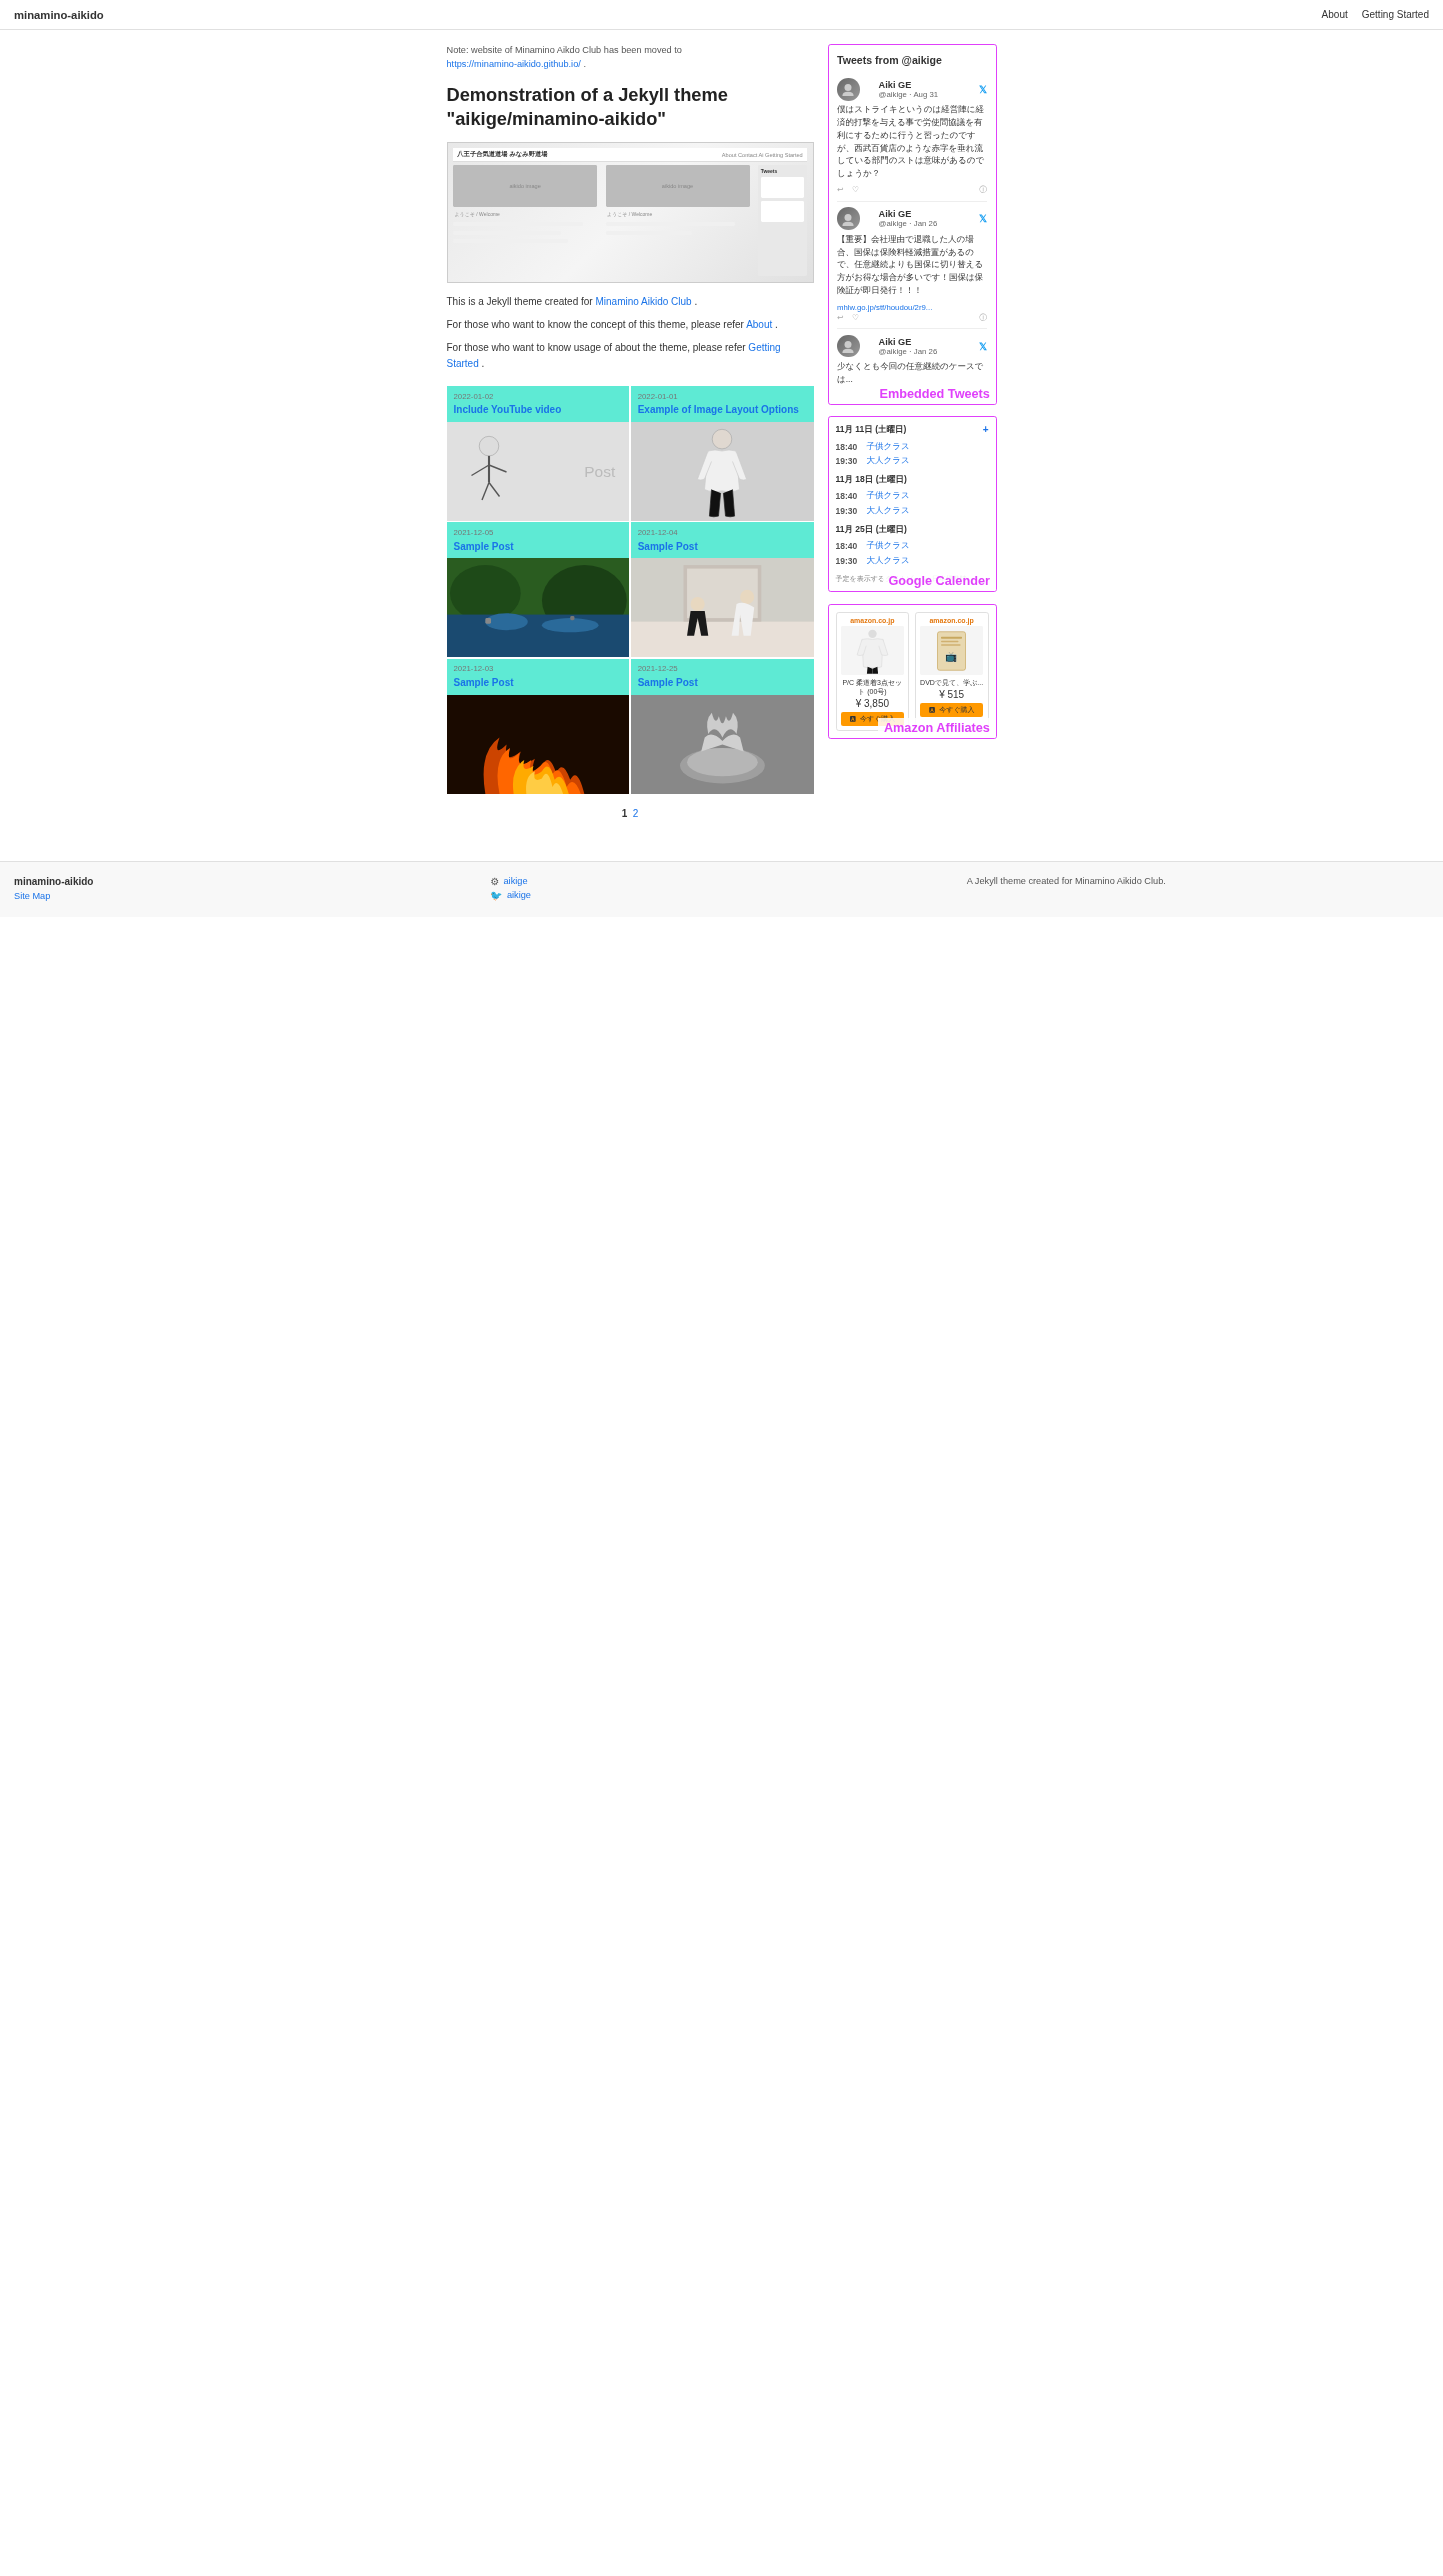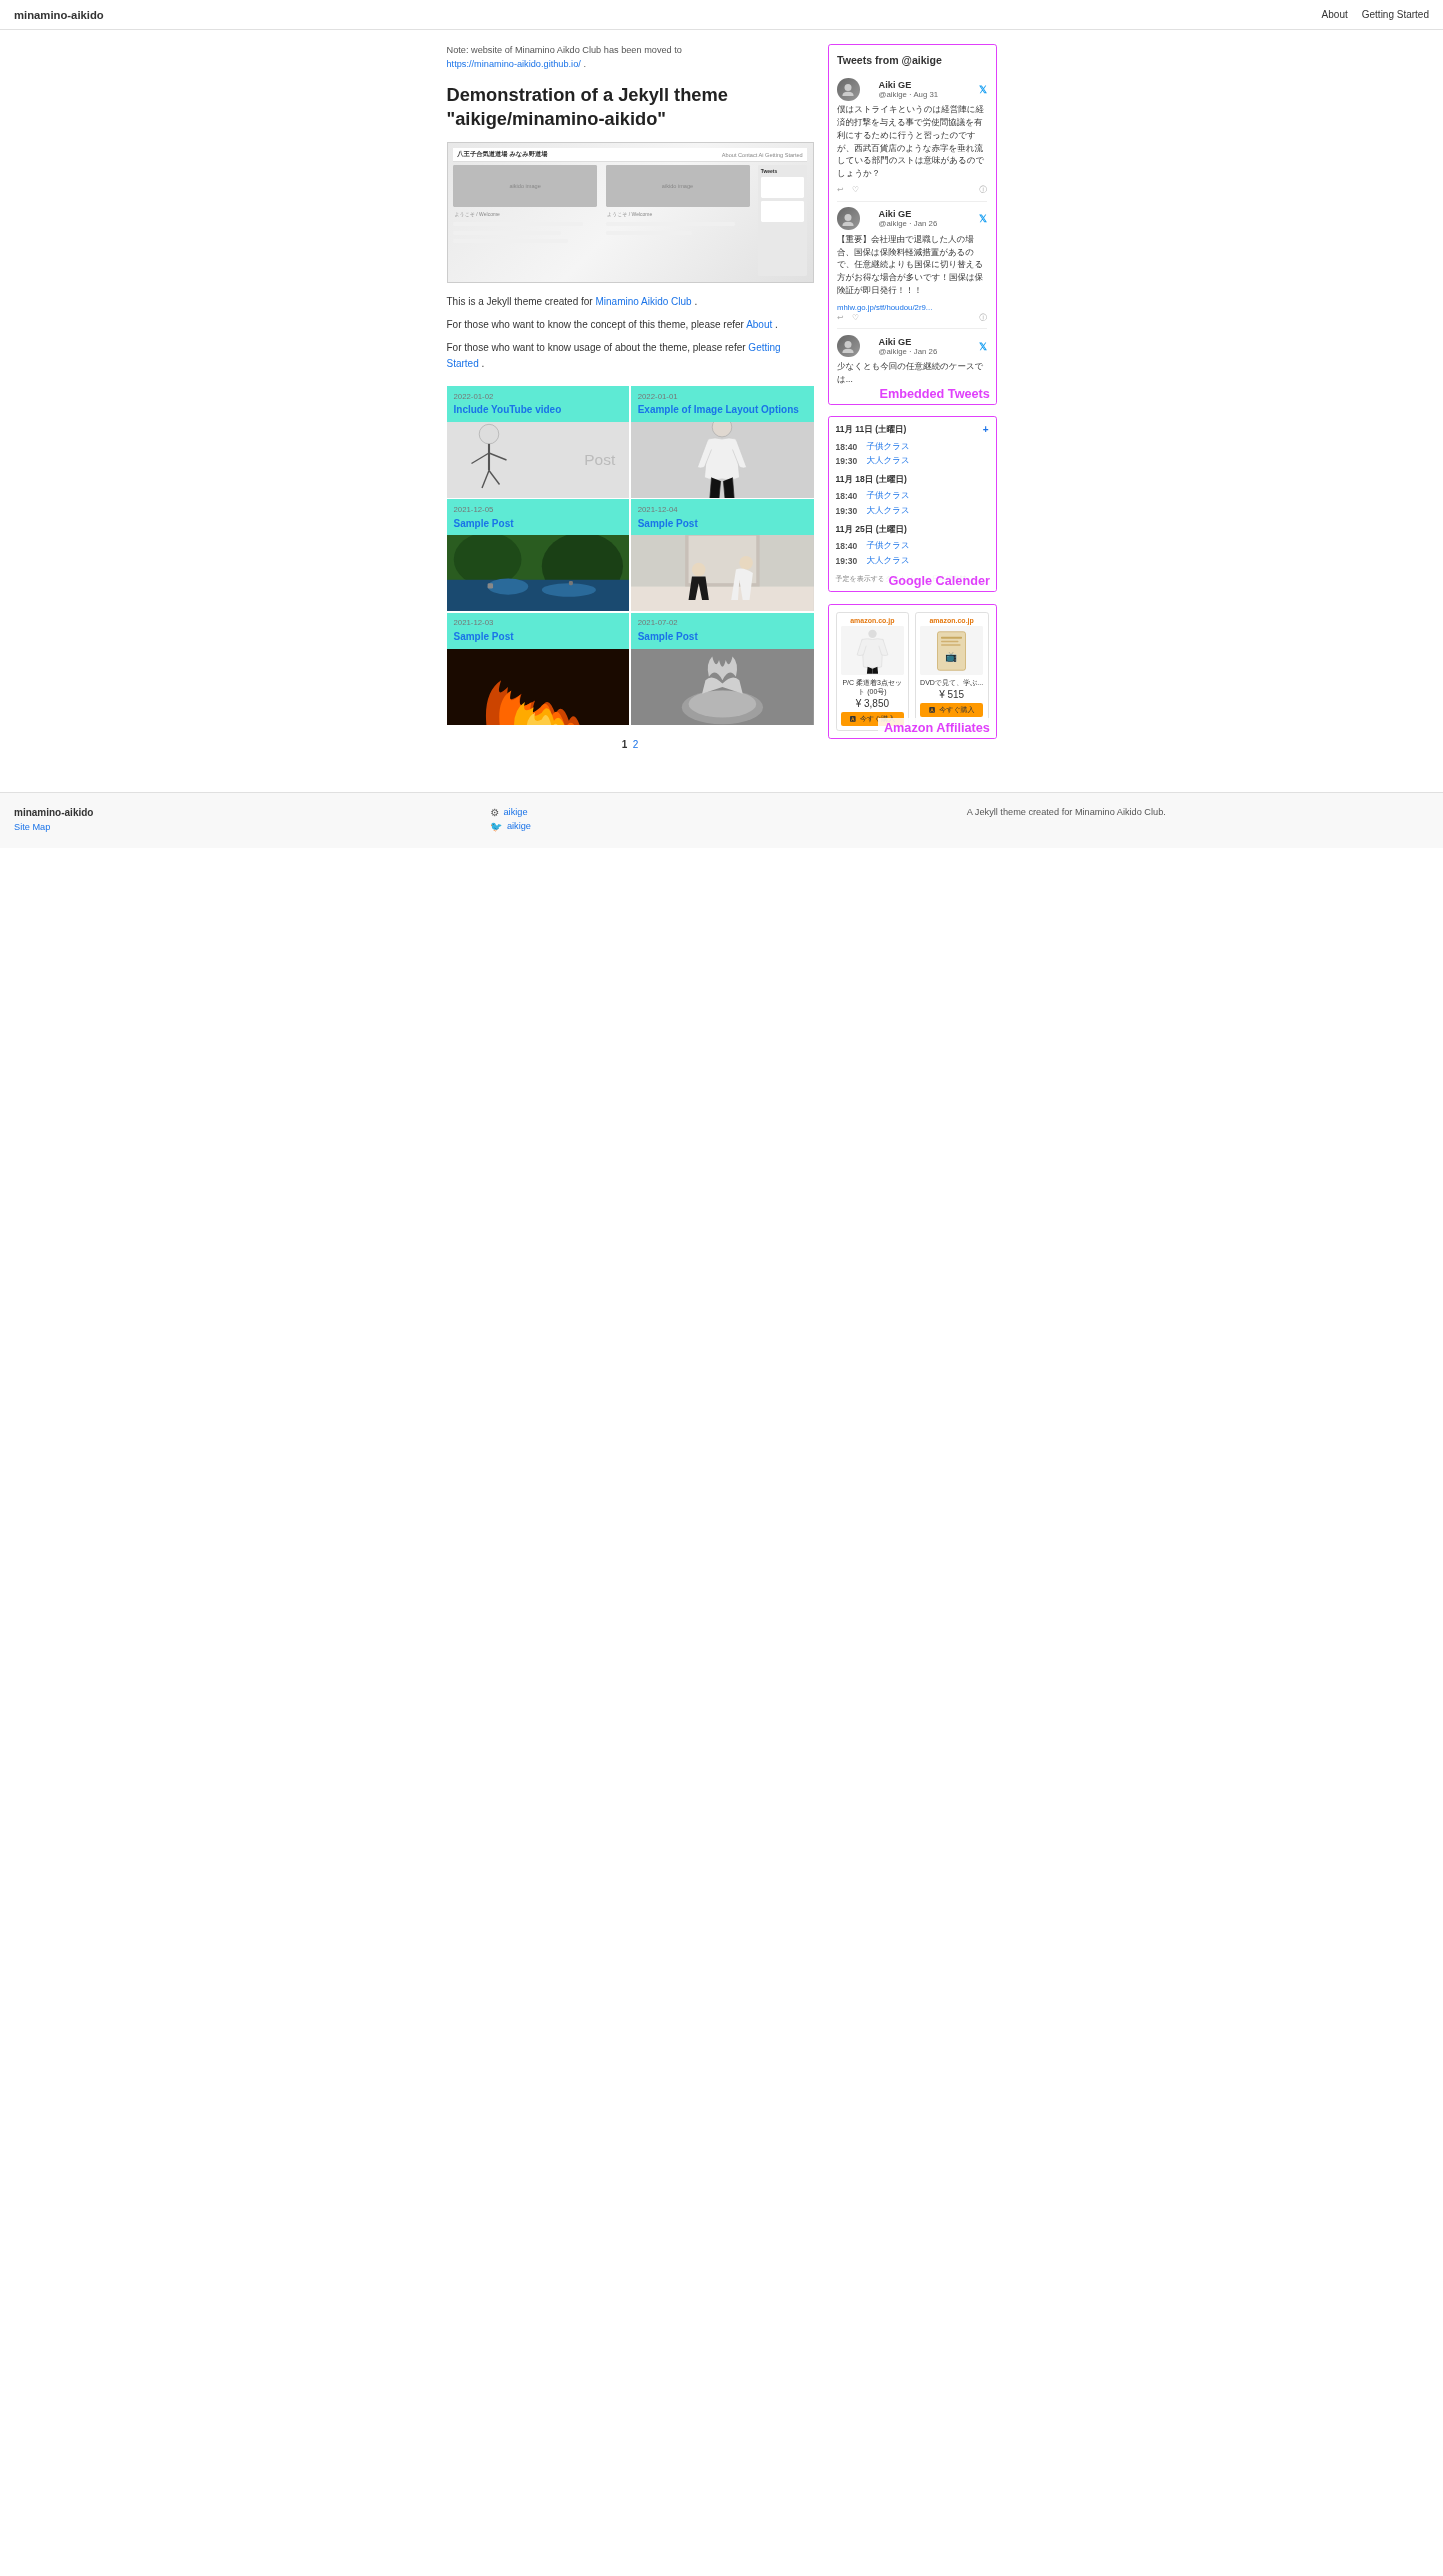--- a/index.html
+++ b/index.html
@@ -72,21 +72,21 @@
     .desc-text { font-size: 10px; color: #333; margin-bottom: 7px; line-height: 1.6; }
     .desc-text a { color: #1a73e8; text-decoration: none; }
 
     
     .post-grid { display: grid; grid-template-columns: 1fr 1fr; gap: 1.4px; margin-top: 14px; }
     .post-card { background: #5eead4; overflow: hidden; }
     .post-date { font-size: 7.8px; color: #777; padding: 5.6px 7px 1.4px; }
     .post-title { font-size: 10px; font-weight: 600; color: #1a73e8; padding: 1.4px 7px 5.6px; line-height: 1.3; }
     .post-img-placeholder {
       width: 100%;
-      height: 76px;
+      height: 99px;
       display: flex;
       align-items: center;
       justify-content: center;
       font-size: 21px;
       position: relative;
       overflow: hidden;
     }
     
     .post-aikido-cartoon {
       background: #e8e8e8;
@@ -363,21 +363,21 @@
 
             <path d="M60,140 Q50,80 80,60 Q70,90 90,70 Q85,100 110,80 Q100,110 130,90 Q120,120 140,100 Q150,80 160,110 Q170,90 180,120 Q190,100 200,140 Z" fill="#cc4400"></path>
             <path d="M80,140 Q70,90 95,75 Q88,100 108,82 Q103,108 125,92 Q118,118 138,100 Q148,85 155,112 Q165,95 175,130 Q185,112 195,140 Z" fill="#ff6600"></path>
             <path d="M100,140 Q95,105 115,92 Q110,112 128,100 Q123,120 140,108 Q150,90 158,120 Q168,105 178,140 Z" fill="#ffaa00"></path>
             <path d="M118,140 Q115,115 130,108 Q126,125 140,118 Q148,100 155,130 Q162,115 170,140 Z" fill="#ffcc44"></path>
           </svg>
         </div>
       </div>
 
       <div class="post-card">
-        <div class="post-date">2021-07-02</div>
+        <div class="post-date">2021-12-25</div>
         <div class="post-title">Sample Post</div>
         <div class="post-img-placeholder post-water">
           <svg width="100%" height="100%" viewBox="0 0 270 140" preserveAspectRatio="xMidYMid slice">
             <rect width="270" height="140" fill="#888"></rect>
             <ellipse cx="135" cy="100" rx="60" ry="25" fill="#aaa" opacity="0.7"></ellipse>
             <ellipse cx="135" cy="95" rx="50" ry="20" fill="#bbb" opacity="0.8"></ellipse>
 
             <path d="M135,60 Q145,40 155,55 Q160,35 150,25 Q145,45 140,30 Q135,50 130,30 Q125,45 120,25 Q110,35 115,55 Q125,40 135,60 Z" fill="#ccc"></path>
             <path d="M135,65 Q150,50 160,60 L165,80 Q150,75 135,70 Q120,75 105,80 L110,60 Q120,50 135,65 Z" fill="#d0d0d0"></path>
           </svg>

